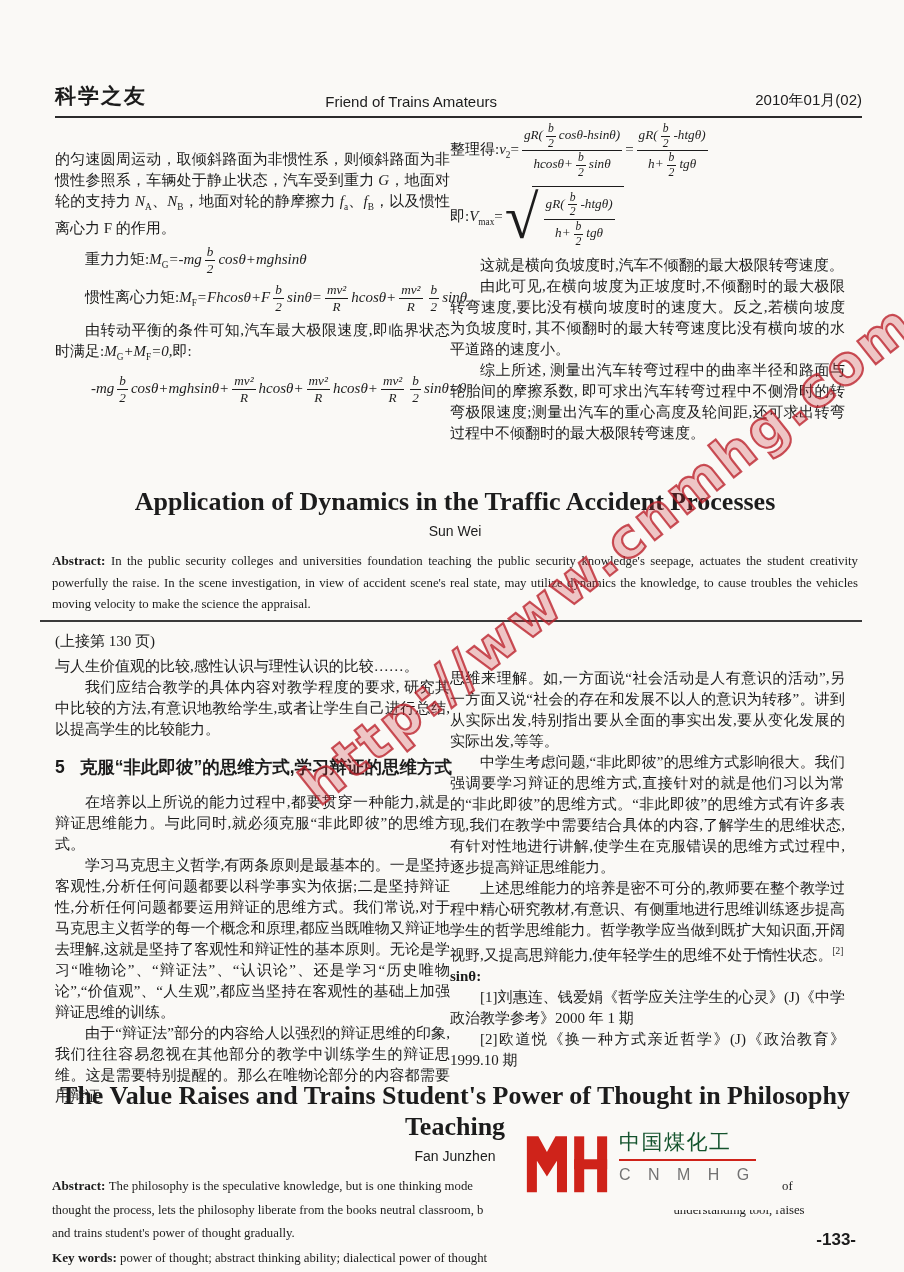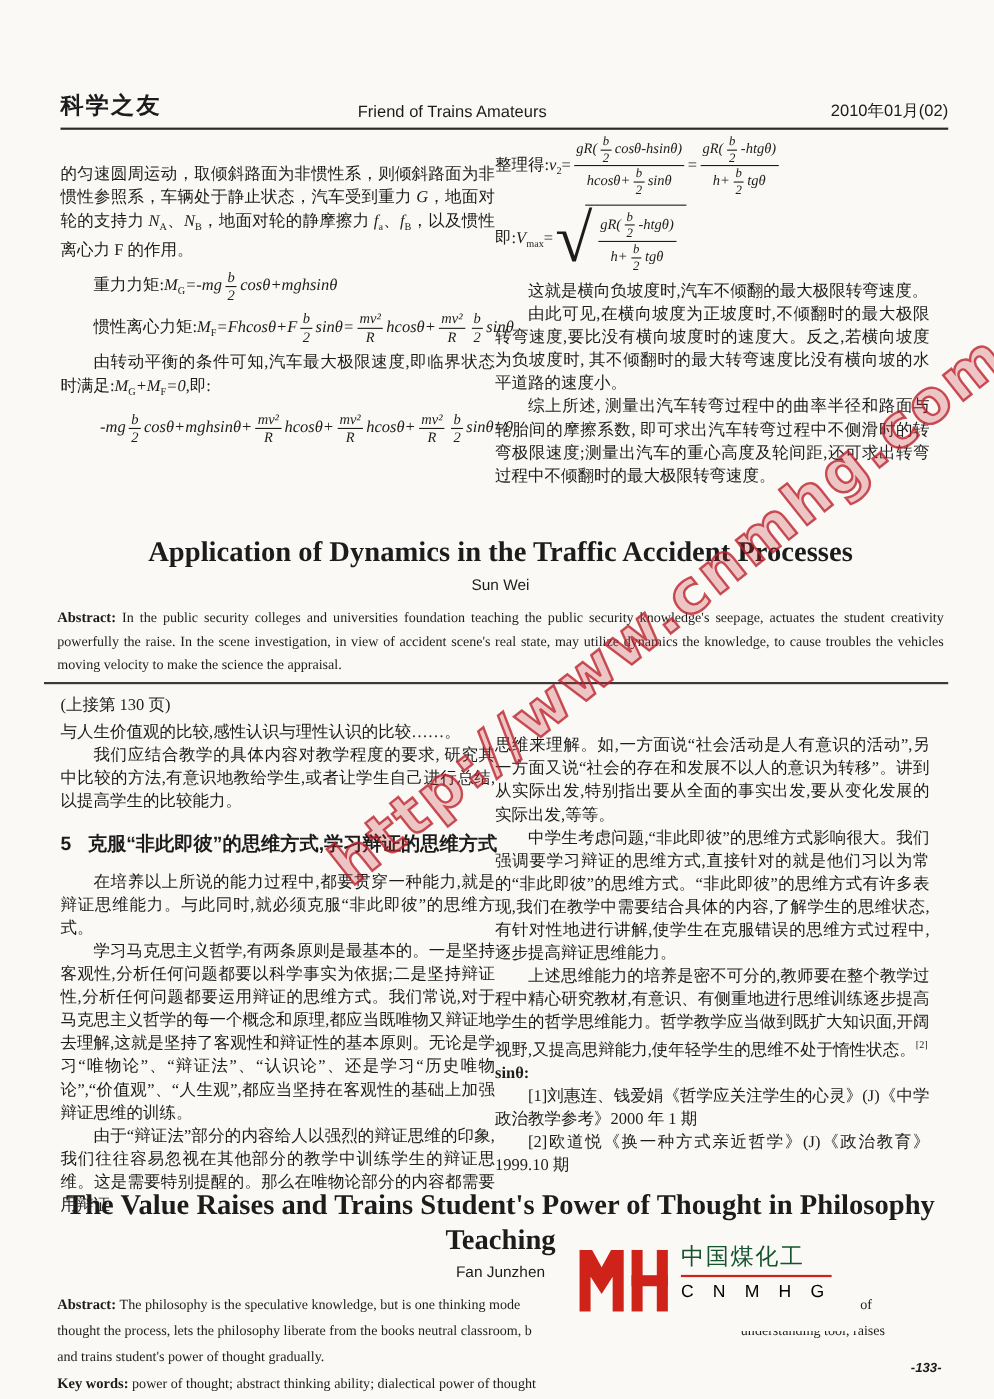--- a/index.html
+++ b/index.html
@@ -46,35 +46,35 @@
   .absline{white-space:nowrap;overflow:hidden;}
   .gap{display:inline-block;width:190px;}
 
   .divider{position:absolute;left:40px;width:822px;top:620px;border-top:2px solid #3a3a3a;}
 
   .note{margin-bottom:4px;}
   .sec5{display:flex;gap:15px;align-items:baseline;font-size:17.5px;font-weight:bold;margin:15px 0 13px;
         font-family:"Liberation Sans","DejaVu Sans",sans-serif;white-space:nowrap;}
   .refhead{font-weight:bold;}
 
-  .pageno{position:absolute;right:48px;bottom:22px;font-size:12px;font-weight:bold;font-family:"Liberation Sans","DejaVu Sans",sans-serif;font-style:italic;}
+  .pageno{position:absolute;right:48px;bottom:22px;font-size:17px;font-weight:bold;font-family:"Liberation Sans","DejaVu Sans",sans-serif;}
 
   
   .watermark{position:absolute;left:288px;top:768px;transform:rotate(-38.5deg);transform-origin:0 0;
              font-size:54px;font-weight:bold;font-family:"DejaVu Sans","Liberation Sans",sans-serif;letter-spacing:3px;
              color:rgba(205,45,50,0.25);-webkit-text-stroke:2.2px rgba(187,32,42,0.78);
              z-index:4;pointer-events:none;white-space:nowrap;}
 
   
   .logo{position:absolute;left:524px;top:1128px;width:256px;height:82px;background:#faf9f6;z-index:3;
         display:flex;align-items:flex-start;gap:9px;}
   .logo svg{width:86px;height:74px;flex:none;}
   .logo-cn{font-size:21px;color:#14532d;letter-spacing:1.5px;border-bottom:2px solid #cf231a;
            padding-bottom:3px;white-space:nowrap;}
-  .logo-en{font-size:16px;color:#000000;letter-spacing:6.5px;margin-top:5px;
+  .logo-en{font-size:16px;color:#737373;letter-spacing:6.5px;margin-top:5px;
            font-family:"Liberation Sans","DejaVu Sans",sans-serif;}
 </style>
 </head>
 <body>
 
 <div class="page">
 
   <div class="watermark">http://www.cnmhg.com</div>
 
   <header class="hdr">

